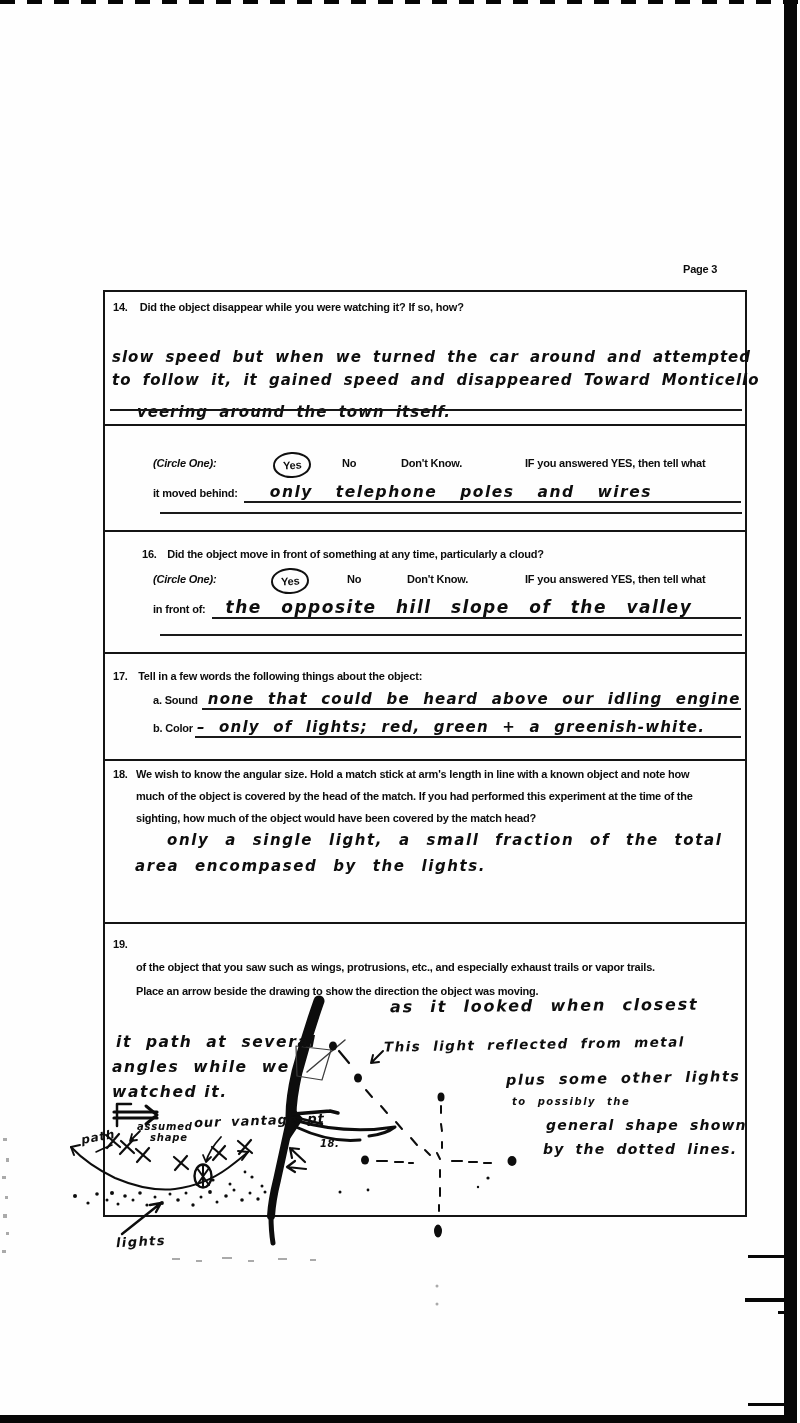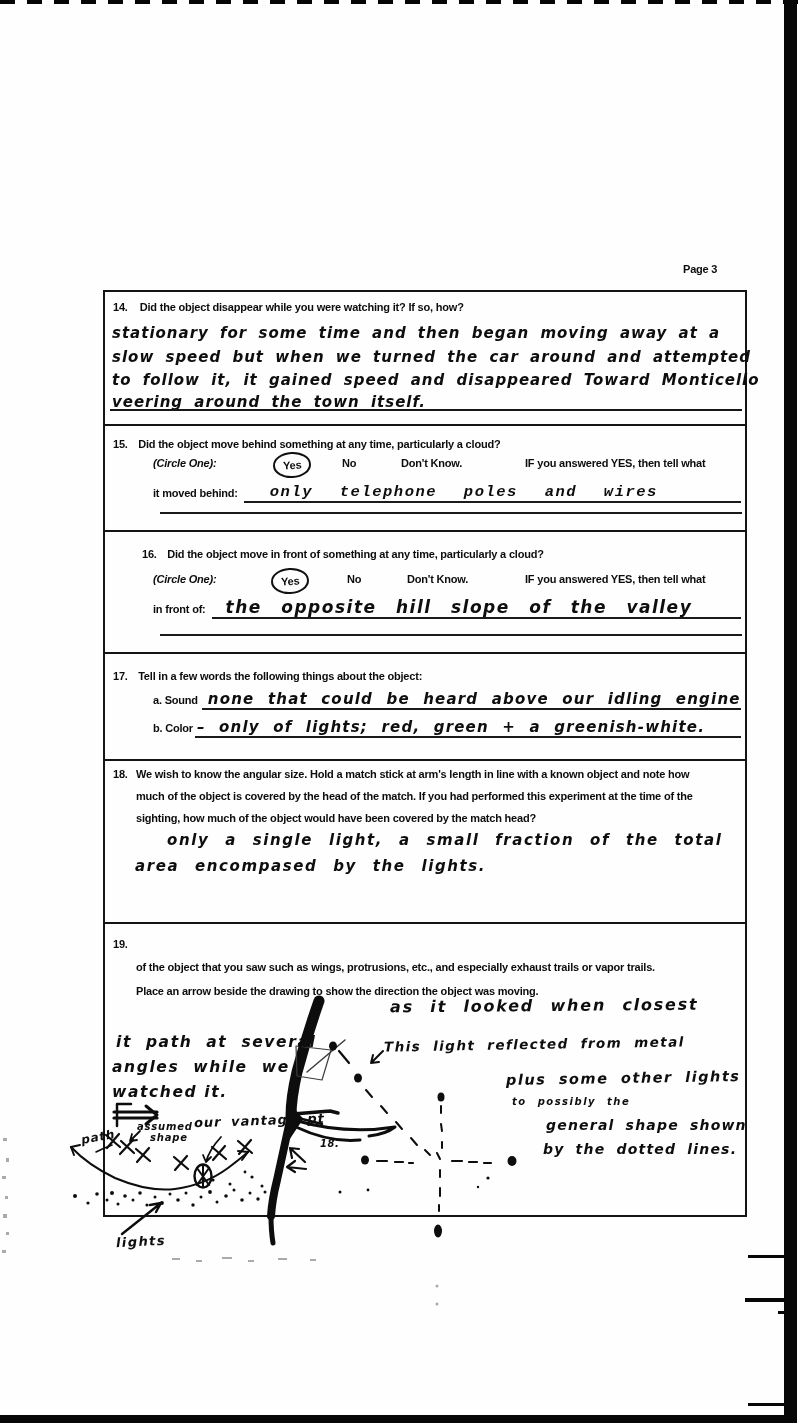--- a/index.html
+++ b/index.html
@@ -61,42 +61,37 @@
 <div id="top-dashes"></div>
 <div id="page-label" class="printed">Page 3</div>
 
 <div id="form-box">
 
   <div class="section" id="sec14">
     <div class="q14-line1">
       <span class="printed">14.</span>
       <span class="printed">Did the object disappear while you were watching it?  If so, how?</span>
     </div>
-    <div class="hw hw14 q14-l" style="top:32px;">stationary for some time  and then began moving away at a</div>
     <div class="hw hw14 q14-l" style="top:56px;">slow speed but when we turned the car around and attempted</div>
     <div class="hw hw14 q14-l" style="top:79px;">to follow it, it gained speed and disappeared Toward Monticello</div>
-    <div class="hw hw14 q14-l" style="top:101px;">veering around the town itself.</div>
+    <div class="hw hw14 q14-l" style="top:111px;margin-left:25px;">veering around the town itself.</div>
     <div id="q14-hl"></div>
   </div>
 
   <div class="section" id="sec15">
-    <div class="abs" style="left:8px;top:8px;">
-      <span class="printed">15.</span>
-      <span class="printed" style="margin-left:6px;">Did the object move behind something at any time, particularly a cloud?</span>
-    </div>
     <div class="abs" style="left:0;top:30px;height:22px;right:0;">
       <span class="printed italic opt" style="left:48px;">(Circle One):</span>
       <span class="opt yes-circle" style="left:168px;top:-4px;"><span class="printed">Yes</span></span>
       <span class="printed opt" style="left:237px;">No</span>
       <span class="printed opt" style="left:296px;">Don't Know.</span>
       <span class="printed opt" style="left:420px;">IF you answered YES, then tell what</span>
     </div>
     <div class="arow" style="left:48px;top:52px;right:4px;height:22px;">
       <span class="printed">it moved behind:</span>
-      <span class="hw ans-underline" style="flex:1;margin-left:6px;padding-left:26px;font-size:15.5px;letter-spacing:1.5px;word-spacing:16px;font-family:Liberation Mono, monospace;">only telephone poles and wires</span>
+      <span class="hw ans-underline" style="flex:1;margin-left:6px;padding-left:26px;font-size:15.5px;letter-spacing:1.5px;word-spacing:16px;">only telephone poles and wires</span>
     </div>
     <div class="blank-line" style="left:55px;right:3px;top:86px;"></div>
   </div>
 
   <div class="section" id="sec16">
     <div class="abs" style="left:8px;top:12px;margin-left:29px;">
       <span class="printed">16.</span>
       <span class="printed" style="margin-left:6px;">Did the object move in front of something at any time, particularly a cloud?</span>
     </div>
     <div class="abs" style="left:0;top:40px;height:22px;right:0;">

